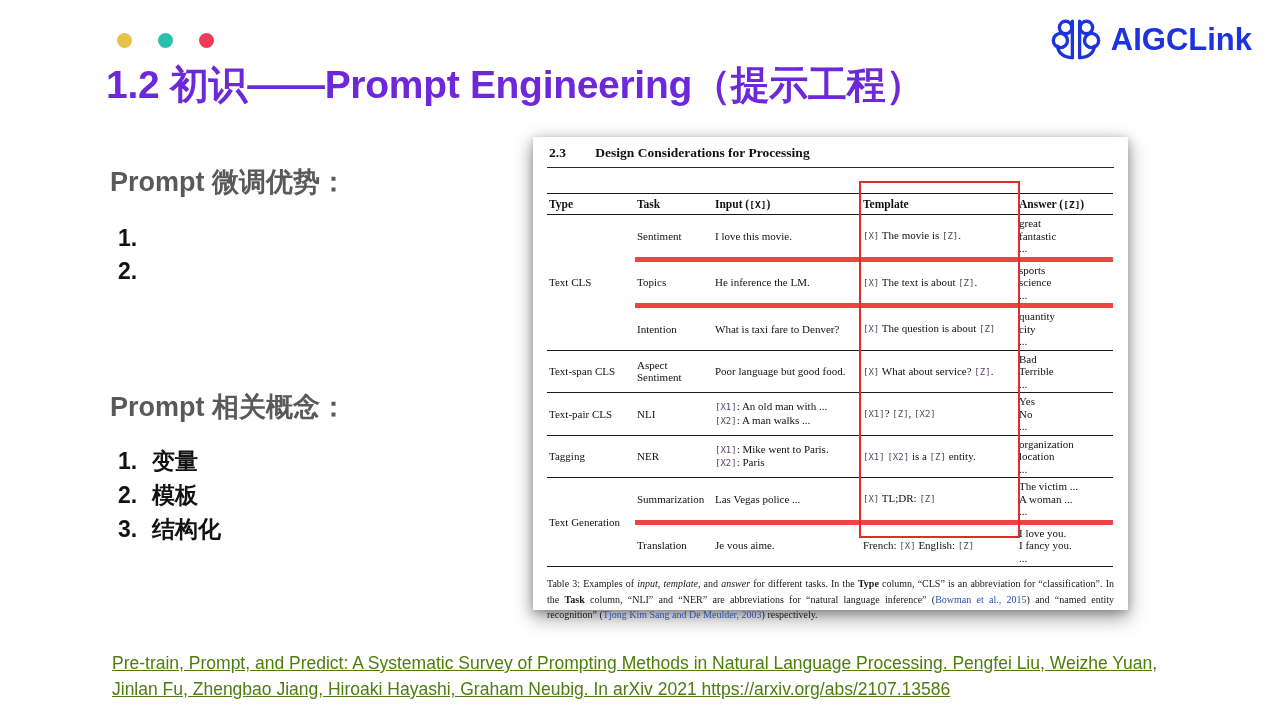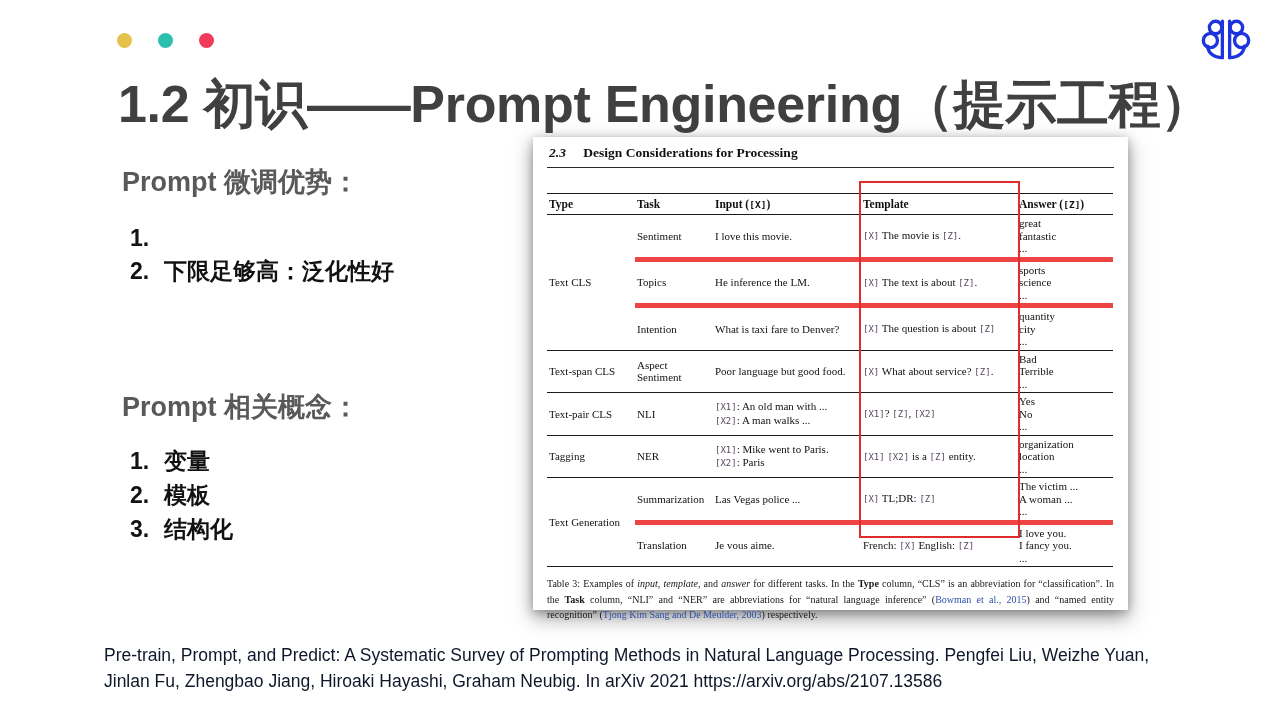--- a/index.html
+++ b/index.html
@@ -6,45 +6,45 @@
   * { box-sizing:border-box; }
   body { margin:0; background:#888; }
   .slide { position:relative; width:1280px; height:720px; background:#ffffff; overflow:hidden;
            font-family:"Liberation Sans",sans-serif; margin:0 auto; }
 
   
   .dots { position:absolute; left:117px; top:33px; display:flex; gap:26px; }
   .dot { width:15px; height:15px; border-radius:50%; }
 
   
-  .title { position:absolute; left:106px; top:58px; margin:12px; font-size:52px; font-weight:700;
-           color:#404040; white-space:nowrap; letter-spacing:-0.3px; }
+  .title { position:absolute; left:106px; top:58px; margin:0; font-size:39px; font-weight:700;
+           color:#6d28d9; white-space:nowrap; letter-spacing:-0.3px; }
 
   
   .logo { position:absolute; right:28px; top:15px; display:flex; align-items:center; gap:9px; }
   .logo svg { width:52px; height:50px; color:var(--logo-blue); }
   .logo-text { font-size:31px; font-weight:700; color:var(--logo-blue); }
 
   
-  .left-panel { position:absolute; left:122px; top:164px; width:440px; }
+  .left-panel { position:absolute; left:110px; top:164px; width:440px; }
   h2.sec { margin:0; font-size:27px; font-weight:700; color:#595959; }
   ol.plist { list-style:none; margin:22px 0 0 8px; padding:0; font-size:23px; font-weight:700; color:#121212; }
   ol.plist li { display:flex; line-height:33px; }
   ol.plist .num { width:34px; flex:none; }
   .sec2 { margin-top:101px; }
   .sec2 ol.plist { margin-top:19px; }
   .sec2 ol.plist li { line-height:34px; }
 
   
   .paper { position:absolute; left:533px; top:137px; width:595px; height:473px; margin:0;
            background:#fff; padding:6px 14px 0; 
            box-shadow:0 7px 18px rgba(60,60,60,.55), 0 2px 8px rgba(90,90,90,.35); }
   .p-head { font-family:"Liberation Serif",serif; font-weight:700; font-size:13.5px; color:#111;
             padding:2px 0 6px 2px; border-bottom:1.4px solid #2a2a2a; }
-  .p-num { margin-right:14px;font-style:italic; }
+  .p-num { margin-right:26px; }
 
   .p-table { margin-top:25px; border-collapse:collapse; width:566px; table-layout:fixed;
              font-family:"Liberation Serif",serif; font-size:11px; color:#111;
              border-top:1.8px solid #1a1a1a; border-bottom:1.8px solid #1a1a1a; }
   .p-table th { text-align:left; font-size:11.5px; font-weight:700; padding:4px 2px;
                 border-bottom:1.4px solid #1a1a1a; overflow:hidden; }
   .p-table th:nth-child(1){width:88px} .p-table th:nth-child(2){width:78px}
   .p-table th:nth-child(3){width:148px} .p-table th:nth-child(4){width:156px}
   .p-table th:nth-child(5){width:96px}
   .p-table td { padding:2px 3px 2px 2px; vertical-align:middle; line-height:12.5px; height:40px; }
@@ -54,22 +54,22 @@
   .p-table th code.tk { color:#111; font-weight:700; font-size:9.5px; }
 
   .redbox { position:absolute; left:326px; top:44px; width:161px; height:357px;
             border:2.2px solid var(--hl-red); pointer-events:none; }
 
   .p-caption { margin-top:9px; font-family:"Liberation Serif",serif; font-size:10px;
                line-height:15.5px; color:#161616; text-align:justify; }
   .seg-italic { font-style:italic; } .seg-bold { font-weight:700; } .seg-link { color:#2d50a8; }
 
   
-  .citation { position:absolute; left:104px; top:642px; width:1082px; margin:0;
-              font-size:17.5px; line-height:26px; color:#0f172a; }
+  .citation { position:absolute; left:104px; top:642px; width:1082px; margin:8px;
+              font-size:17.5px; line-height:26px; color:#4d7c0f;text-decoration:underline; }
 </style>
 </head>
 <body>
 
 <div class="slide">
 
   <div class="dots" id="dots">
       <span class="dot" style="background: rgb(229, 194, 74);"></span>
       <span class="dot" style="background: rgb(43, 191, 174);"></span>
       <span class="dot" style="background: rgb(242, 58, 90);"></span>
@@ -81,32 +81,32 @@
     <svg viewBox="0 0 50 46" stroke="currentColor" stroke-width="3.2" fill="none" stroke-linecap="round">
       <path d="M21.5 5 v35"></path>
       <circle cx="15" cy="11" r="6"></circle>
       <circle cx="10" cy="23.5" r="6.8"></circle>
       <path d="M21.5 40 C13 40 7.5 35 7.5 29"></path>
       <path d="M28.5 5 v35"></path>
       <circle cx="35" cy="11" r="6"></circle>
       <circle cx="40" cy="23.5" r="6.8"></circle>
       <path d="M28.5 40 C37 40 42.5 35 42.5 29"></path>
     </svg>
+    <span class="logo-text">AIGCLink</span>
   </div>
 
   <div class="left-panel">
     <section>
       <h2 class="sec">Prompt 微调优势：</h2>
       <ol class="plist" id="list-0">
           <li>
             <span class="num">1.</span>
           </li>
           <li>
             <span class="num">2.</span>
-            <span>下限足够高：泛化性好</span>
           </li>
         </ol>
     </section>
     <section class="sec2">
       <h2 class="sec">Prompt 相关概念：</h2>
       <ol class="plist" id="list-1">
           <li>
             <span class="num">1.</span>
             <span>变量</span>
           </li>

